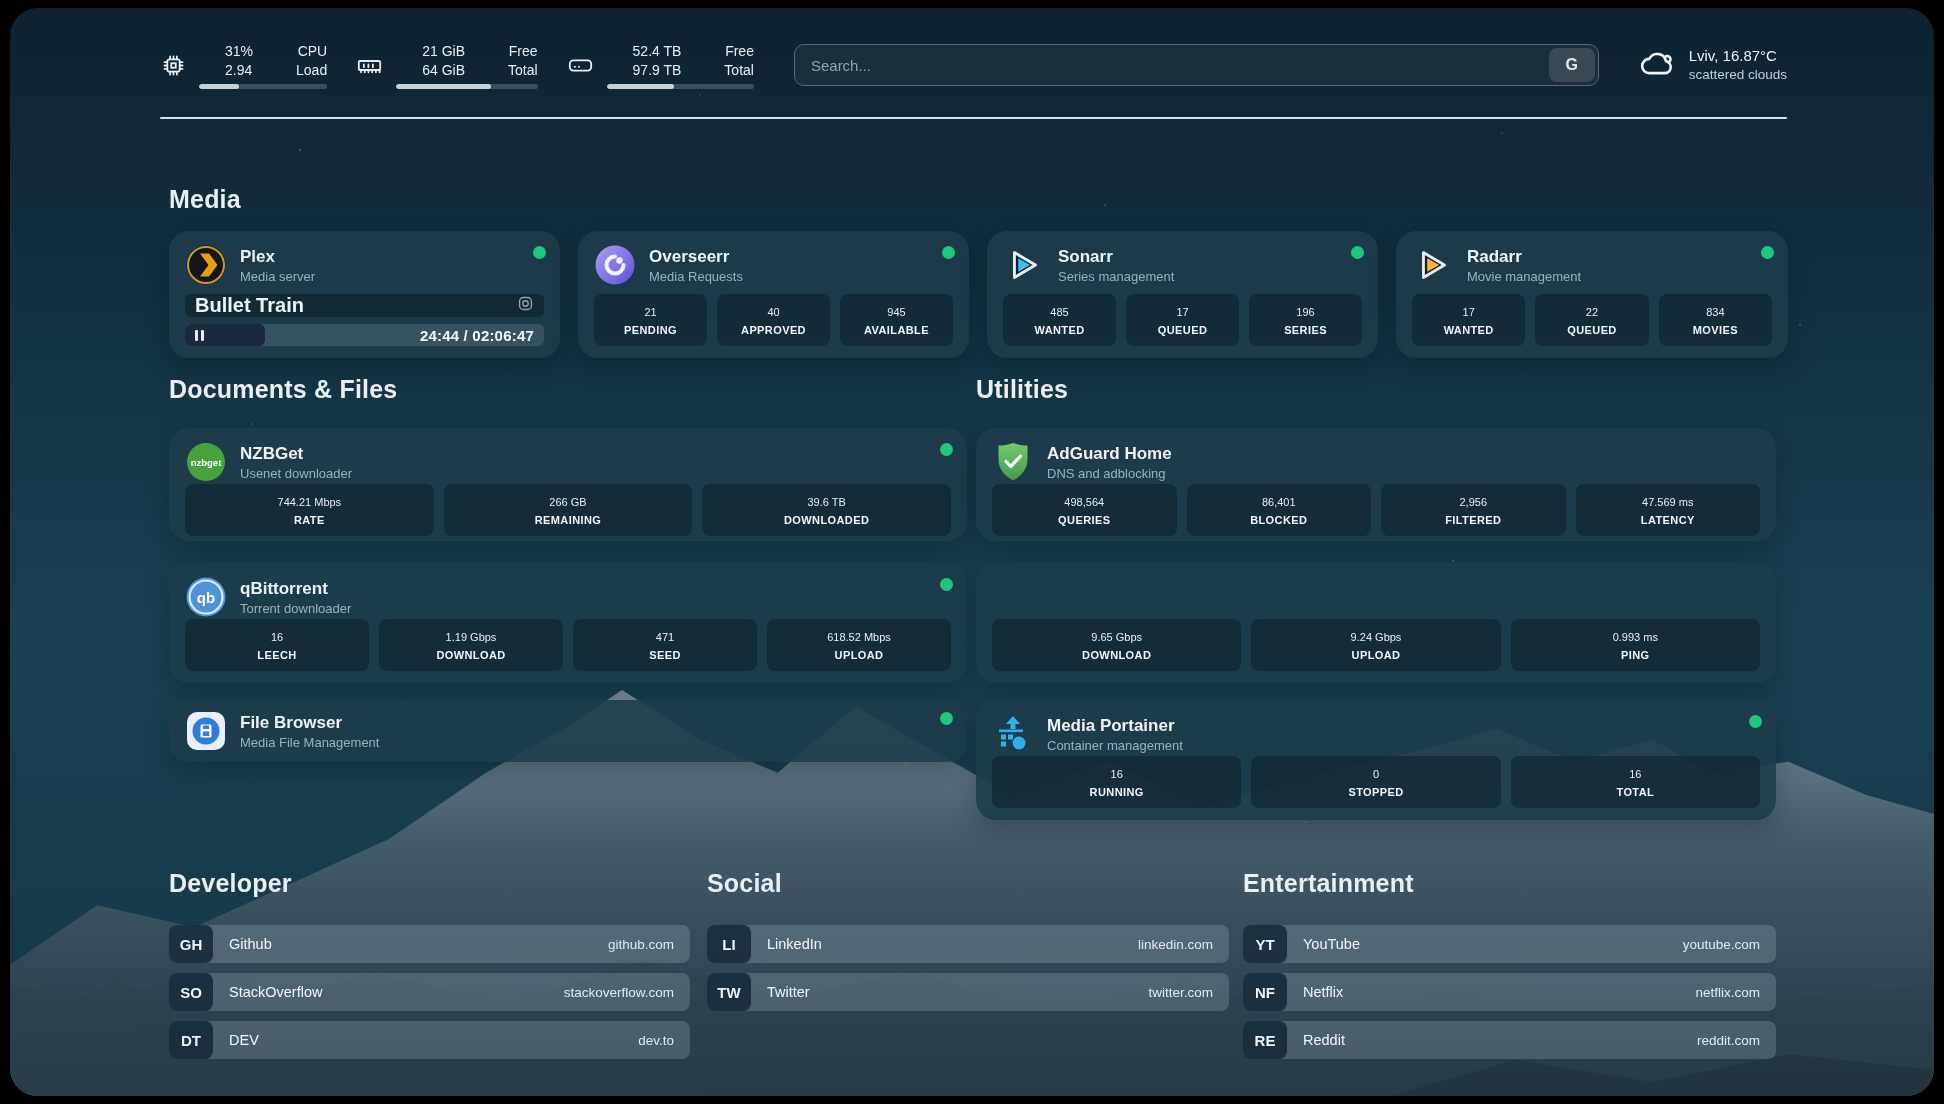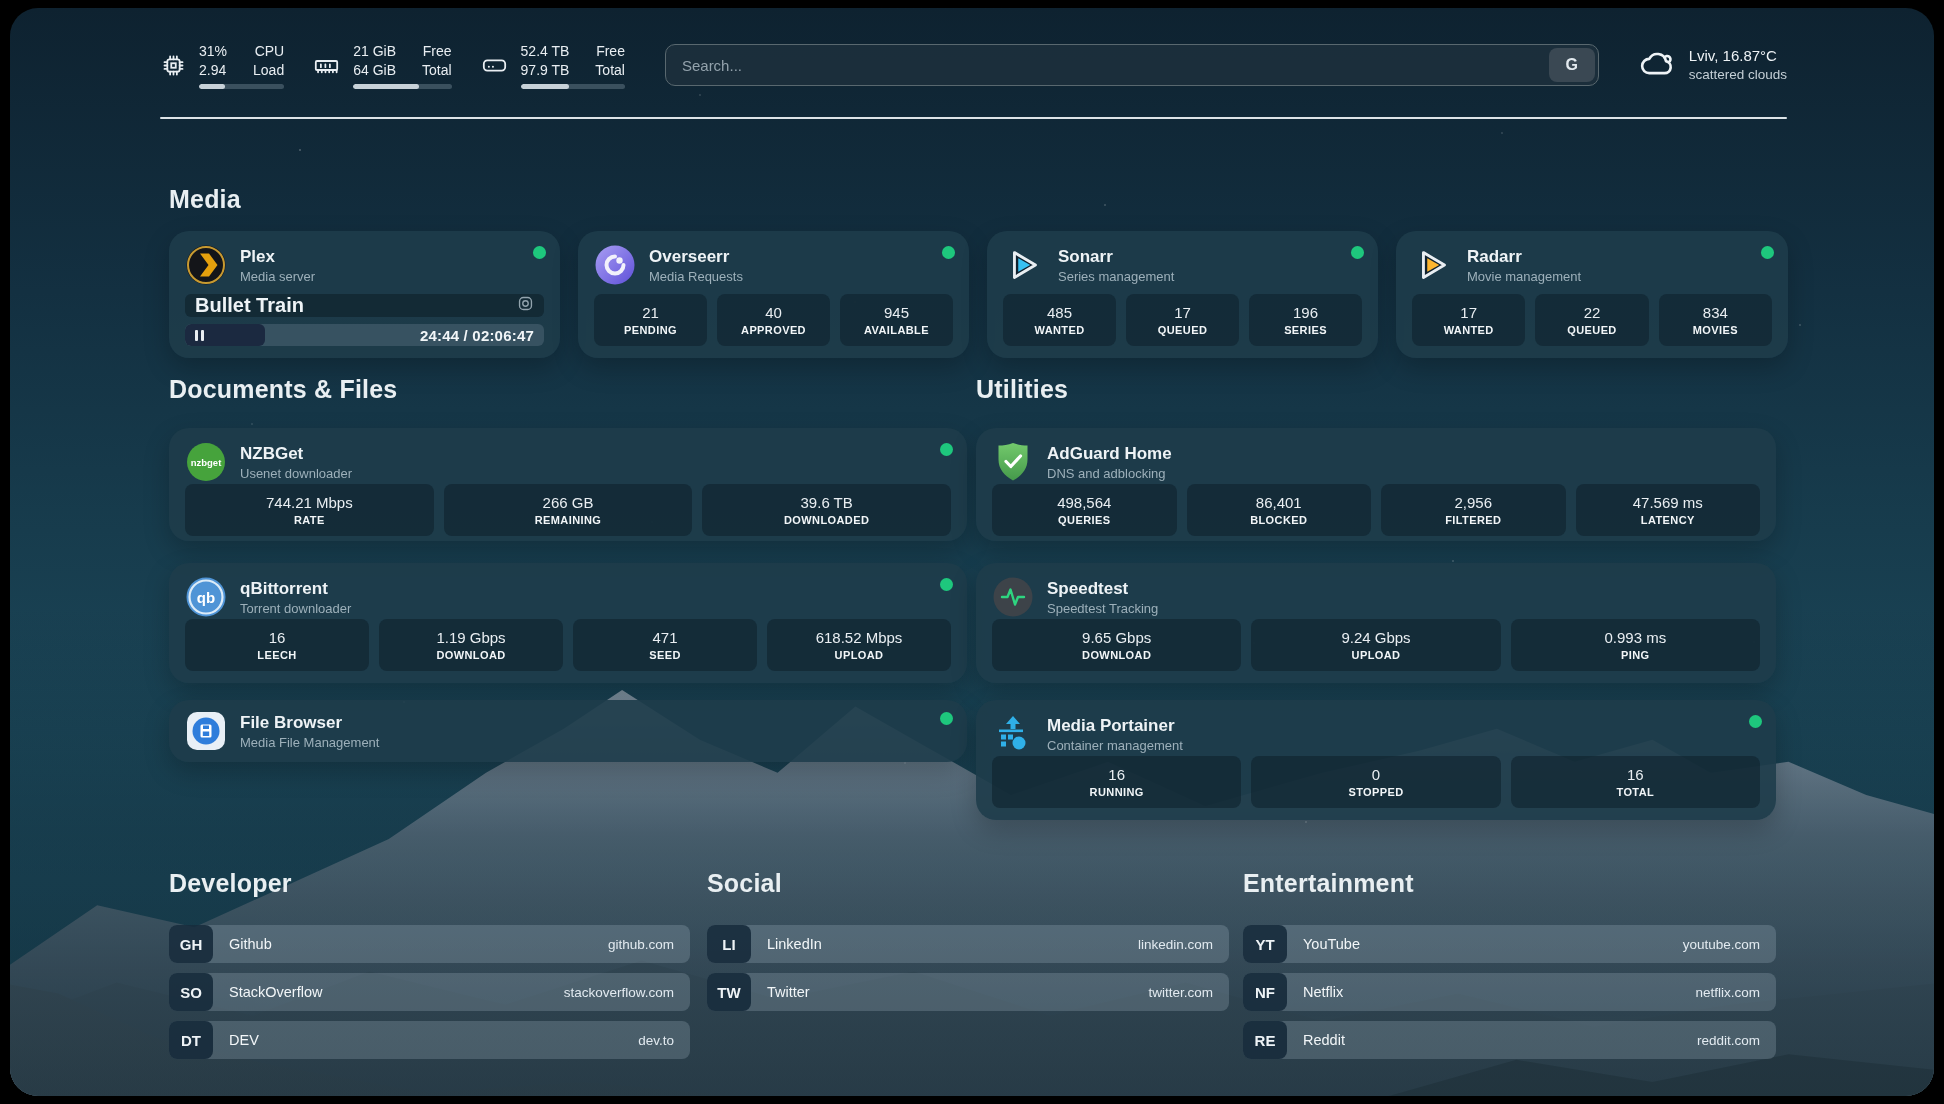--- a/index.html
+++ b/index.html
@@ -33,21 +33,21 @@
     radial-gradient(circle 1.5px at 905px 763px,rgba(255,255,255,.3),transparent 70%),
     radial-gradient(circle 2px at 1306px 822px,rgba(255,255,255,.3),transparent 70%),
     radial-gradient(circle 1.5px at 855px 302px,rgba(255,255,255,.3),transparent 70%),
     radial-gradient(circle 2px at 1254px 643px,rgba(255,255,255,.3),transparent 70%);}
   
   .topbar{position:absolute;left:160px;right:157px;top:34px;height:62px;display:flex;align-items:center;}
   .stats-cluster{display:flex;align-items:center;gap:28px;}
   .resource{display:flex;align-items:center;}
   .resource .r-icon{margin-right:12px;display:flex;align-items:center;}
   .r-body{display:flex;flex-direction:column;}
-  .r-rows{display:grid;grid-template-columns:auto auto;column-gap:26px;}
+  .r-rows{display:grid;grid-template-columns:auto auto;column-gap:43px;margin-left:26px;}
   .r-val{color:#e9eef2;font-size:14px;line-height:19px;}
   .r-lab{color:#e9eef2;font-size:14px;line-height:19px;text-align:right;}
   .r-bar{margin-top:4px;height:5px;border-radius:3px;background:rgba(130,150,162,.38);overflow:hidden;}
   .r-fill{height:100%;background:#c7d1d8;border-radius:3px;}
   .searchbox{flex:1;margin:0 40px;height:40px;position:relative;background:rgba(32,50,62,.72);
     border:1.5px solid #59686f;border-radius:10px;display:flex;align-items:center;}
   .searchbox input{flex:1;background:transparent;border:none;outline:none;color:#e9eef2;font-size:15px;
     padding:0 56px 0 16px;font-family:"Liberation Sans",sans-serif;}
   .searchbox input::placeholder{color:#93a2ac;}
   .g-btn{position:absolute;right:3px;top:3px;bottom:3px;width:46px;border:none;border-radius:8px;
@@ -63,21 +63,21 @@
   .card-head{display:flex;align-items:center;position:relative;min-height:44px;}
   .logo{width:42px;height:42px;margin-right:13px;display:flex;align-items:center;justify-content:center;flex:none;}
   .card-title{color:#eef3f6;font-size:17px;font-weight:600;line-height:21px;}
   .card-sub{color:#9db0ba;font-size:13px;line-height:17px;margin-top:1px;}
   .dot{position:absolute;top:3px;right:-2px;width:13px;height:13px;border-radius:50%;background:#1ec77d;}
   .stats{display:grid;gap:10px;margin-top:auto;}
   .stats-3{grid-template-columns:repeat(3,1fr);}
   .stats-4{grid-template-columns:repeat(4,1fr);}
   .stat{background:rgba(12,31,41,.55);border-radius:8px;height:52px;display:flex;flex-direction:column;
     align-items:center;justify-content:center;}
-  .sv{color:#e9eef2;font-size:15px;line-height:19px;}
+  .sv{color:#e9eef2;font-size:11px;line-height:19px;}
   .sl{color:#f2f6f8;font-size:11px;font-weight:700;letter-spacing:.4px;line-height:15px;margin-top:1px;}
   
   .plex-row{margin-top:7px;height:28px;background:rgba(10,25,34,.5);border-radius:6px;display:flex;
     align-items:center;padding:0 10px;}
   .plex-row .np-title{color:#eef3f6;font-size:20px;font-weight:600;flex:1;}
   .plex-progress{margin-top:7px;height:26px;border-radius:6px;background:rgba(88,110,126,.45);position:relative;overflow:hidden;}
   .plex-fill{position:absolute;left:0;top:0;bottom:0;background:#1b2940;border-radius:6px;display:flex;align-items:center;padding-left:10px;}
   .pause-glyph{display:flex;gap:3px;}
   .pause-glyph i{display:block;width:3px;height:11px;background:#e9eef2;border-radius:1px;}
   .plex-time{position:absolute;right:10px;top:0;bottom:0;display:flex;align-items:center;color:#f2f6f8;
@@ -440,32 +440,20 @@
             <div class="sl">FILTERED</div>
           </div>
       <div class="stat">
             <div class="sv">47.569 ms</div>
             <div class="sl">LATENCY</div>
           </div>
     </div>
   </div>
 
   <div class="card" style="left:976px;top:563px;width:800px;height:120px;">
-    <div class="card-head">
-      <span class="logo">
-        <svg width="42" height="42" viewBox="0 0 42 42">
-              <circle cx="21" cy="21" r="19.5" fill="#3d4349"></circle>
-              <polyline points="10,21 15.5,21 18.5,13.5 23,28.5 26,21 32,21" fill="none" stroke="#2ed580" stroke-width="2.4" stroke-linecap="round" stroke-linejoin="round"></polyline>
-            </svg>
-      </span>
-      <div>
-        <div class="card-title">Speedtest</div>
-        <div class="card-sub">Speedtest Tracking</div>
-      </div>
-    </div>
     <div class="stats stats-3">
       <div class="stat">
             <div class="sv">9.65 Gbps</div>
             <div class="sl">DOWNLOAD</div>
           </div>
       <div class="stat">
             <div class="sv">9.24 Gbps</div>
             <div class="sl">UPLOAD</div>
           </div>
       <div class="stat">

